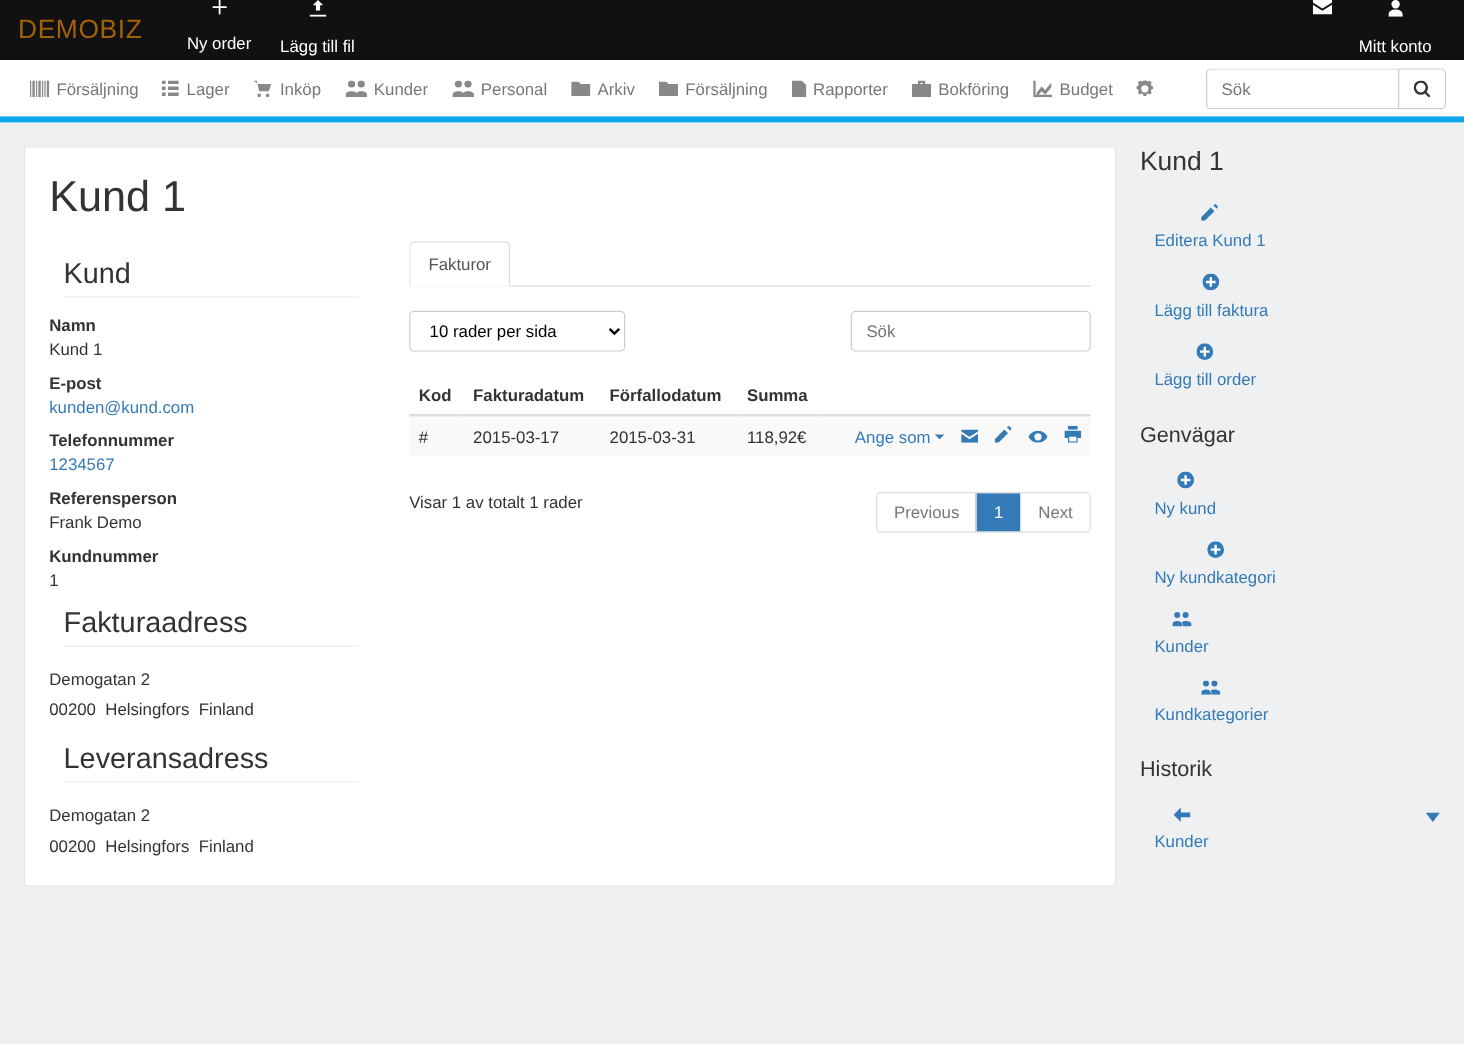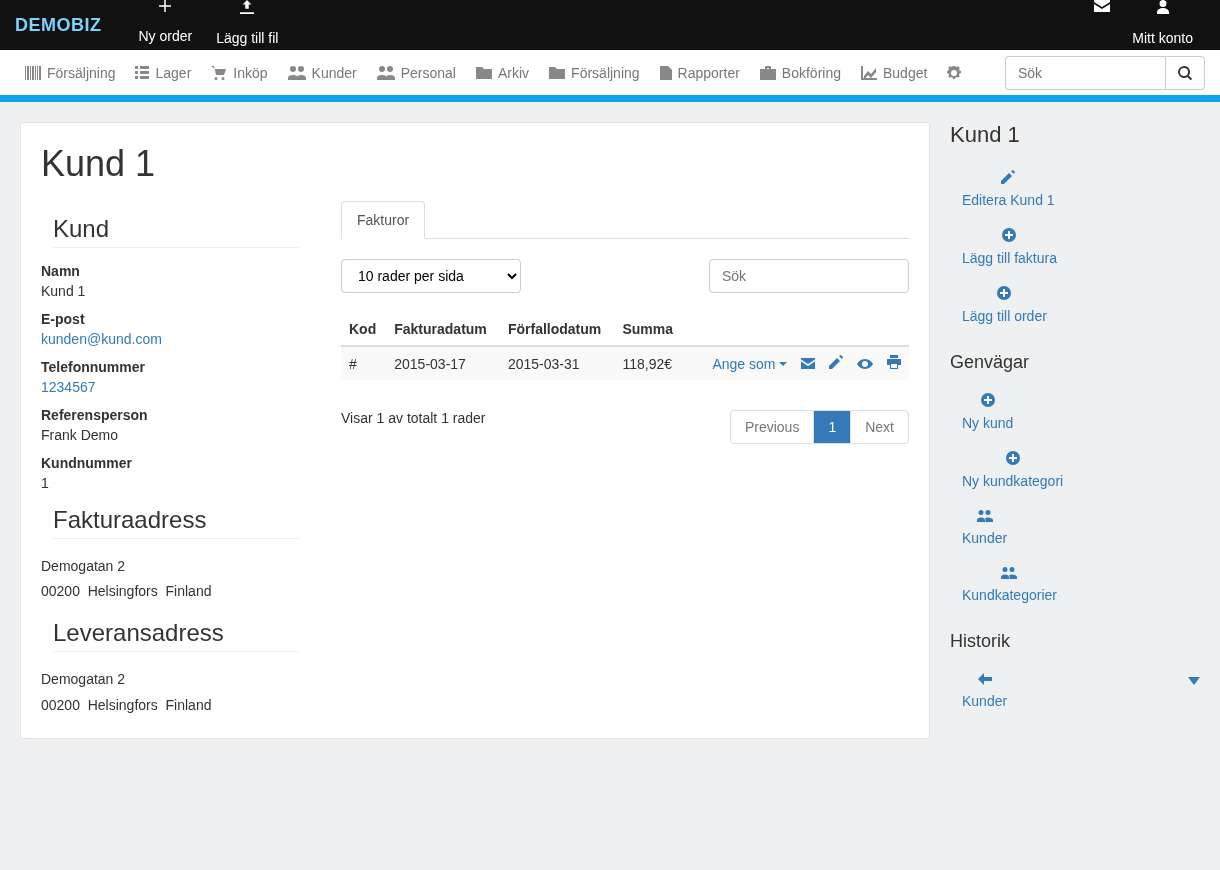--- a/index.html
+++ b/index.html
@@ -1,27 +1,27 @@
 <!DOCTYPE html>
 <html><head>
 <meta charset="utf-8">
 <style>
 * { box-sizing: border-box; margin: 0; padding: 0; }
 body { font-family: "Helvetica Neue", Helvetica, Arial, sans-serif; font-size: 14px; color: #333; background: #eef0f2; }
 a { text-decoration: none; }
 
 
 .topbar { background: #111; color: #fff; display: flex; align-items: center; height: 50px; padding: 0 15px; }
-.brand { font-size: 18px; font-weight: 700; letter-spacing: 0.5px; color: #7dd3fc; margin-right: 25px; }
+.brand { font-size: 22px; font-weight: 400; letter-spacing: 0.5px; color: #a16207; margin-right: 25px; }
 .topbar a { color: #fff; display: inline-flex; align-items: center; padding: 0 12px; height: 50px; flex-direction: column; }
 .topbar .spacer { flex: 1; }
 .topbar .icon-link { padding: 0 10px; }
 
 
-.nav2 { background: #fff; border-bottom: 7px solid #0ea5e9; display: flex; align-items: center; padding: 0 15px; height: 52px; }
+.nav2 { background: #fff; border-bottom: 5px solid #0ea5e9; display: flex; align-items: center; padding: 0 15px; height: 52px; }
 .nav2 a.navlink { color: #777; padding: 0 10px; display: inline-flex; align-items: center; height: 52px; }
 .nav2 a.navlink svg, .nav2 a.navlink .ico { margin-right: 6px; fill: #888; color:#888; }
 .nav2 .spacer { flex: 1; }
 .search-wrap { display: flex; }
 .search-wrap input { width: 160px; height: 34px; border: 1px solid #ccc; border-right: none; border-radius: 4px 0 0 4px; padding: 6px 12px; font-size: 14px; }
 .search-wrap button { width: 40px; height: 34px; border: 1px solid #ccc; background: #fff; border-radius: 0 4px 4px 0; cursor: pointer; }
 
 
 .layout { display: flex; padding: 20px; gap: 20px; align-items: flex-start; }
 .card { background: #fff; border: 1px solid #e5e5e5; border-radius: 3px; padding: 20px; }

